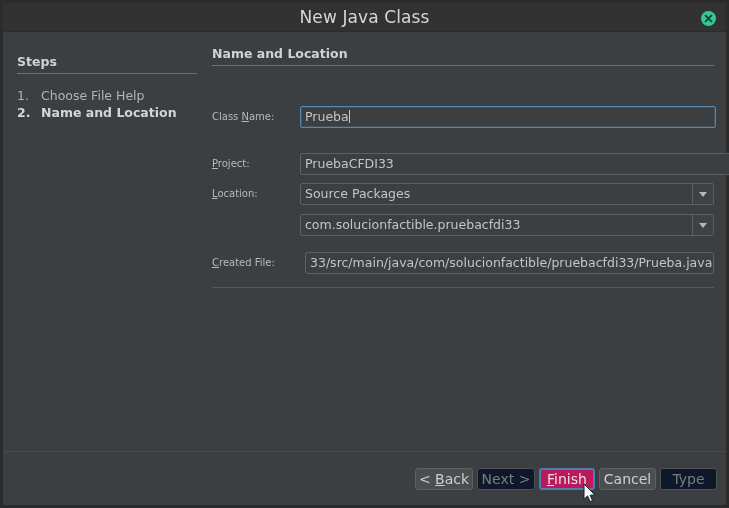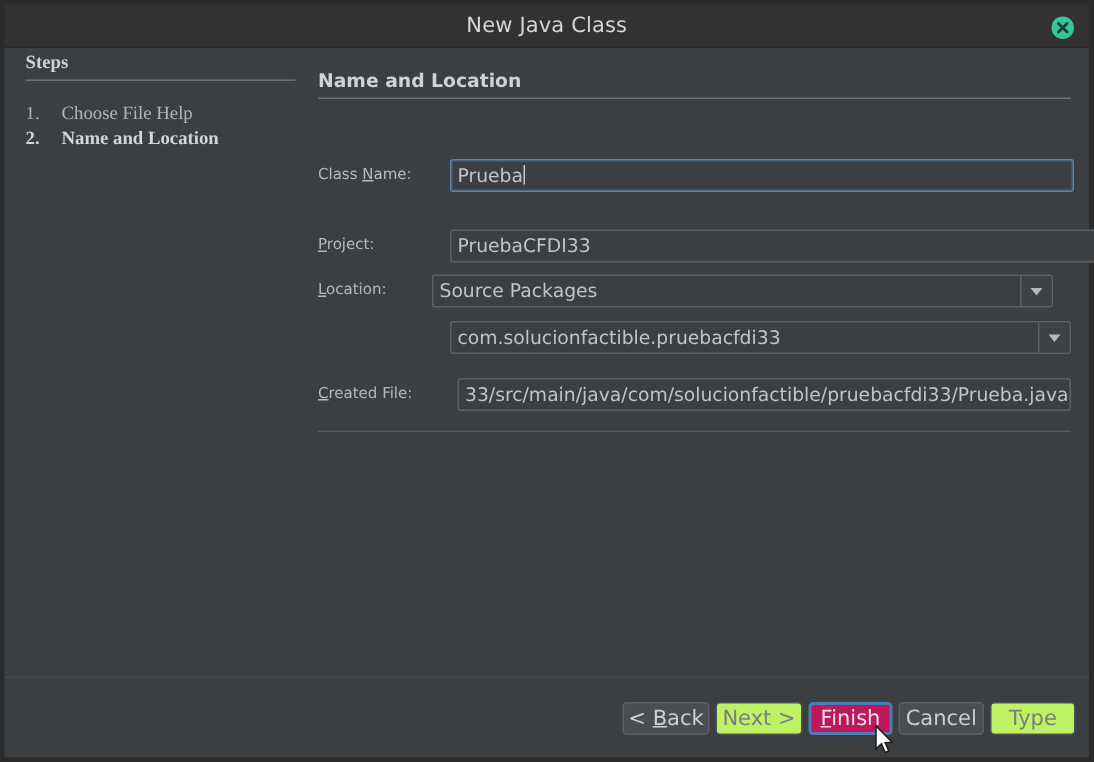--- a/index.html
+++ b/index.html
@@ -34,21 +34,21 @@
     background: #323232;
     border-bottom: 1px solid #2b2b2b;
   }
   #title-text {
     position: absolute;
     left: 0; top: 0;
     width: 723px;
     height: 28px;
     line-height: 28px;
     text-align: center;
-    font-size: 14px;
+    font-size: 17px;
     color: #d6d6d6;
     letter-spacing: 0.1px;
     user-select: none;
   }
   #close-button {
     position: absolute;
     left: 698px; top: 8px;
     width: 15px; height: 15px;
     border-radius: 50%;
     background: #35c79a;
@@ -61,23 +61,22 @@
     position: absolute;
     left: 3px; top: 32px;
     width: 723px;
     height: 473px;
     background: #3c3f41;
   }
 
   
   #steps-panel {
     position: absolute;
-    left: 14px; top: 2px;
+    left: 14px; top: 22px;
     width: 180px;
-    font-family: Liberation Serif, serif;
   }
   .section-title {
     font-weight: bold;
     font-size: 12.5px;
     color: #d2d2d2;
     white-space: nowrap;
   }
   .title-rule {
     height: 1px;
     background: #6e7173;
@@ -226,21 +225,21 @@
     border-radius: 3px;
     color: #cfcfcf;
     font-size: 14px;
     line-height: 20px;
     text-align: center;
     white-space: nowrap;
     cursor: pointer;
     user-select: none;
   }
   .dlg-button.disabled {
-    background: #bef264;
+    background: #0f172a;
     border-color: #4e5254;
     color: #7a7d7f;
     cursor: default;
   }
   .dlg-button.default {
     background: #be185d;
     border: 2px solid #4a7db0;
     color: #e2e2e2;
     line-height: 18px;
     font-weight: normal;
@@ -299,21 +298,21 @@
       <div class="textfield focused" style="left:88px; width:416px;" title="Prueba"><span>Prueba</span><span class="caret"></span></div>
     </div>
 
     <div class="form-row" style="left:209px; top:121px; width:502px;">
       <div class="field-label" style="left:0px; width:85px;"><span></span><span class="mn">P</span><span>roject:</span></div>
       <div class="textfield" style="left:88px; width:447px;"><span>PruebaCFDI33</span></div>
     </div>
 
     <div class="form-row" style="left:209px; top:151px; width:502px;">
       <div class="field-label" style="left:0px; width:85px;"><span></span><span class="mn">L</span><span>ocation:</span></div>
-      <div class="combobox" style="left:76px; width:414px;">
+      <div class="combobox" style="left:88px; width:414px;">
         <div class="combo-value">Source Packages</div>
         <div class="combo-arrow">
           <span class="arrow-glyph"></span>
         </div>
       </div>
     </div>
 
     <div class="form-row" style="left:209px; top:182px; width:502px;">
       <div class="combobox" style="left:88px; width:414px;">
         <div class="combo-value">com.solucionfactible.pruebacfdi33</div>

